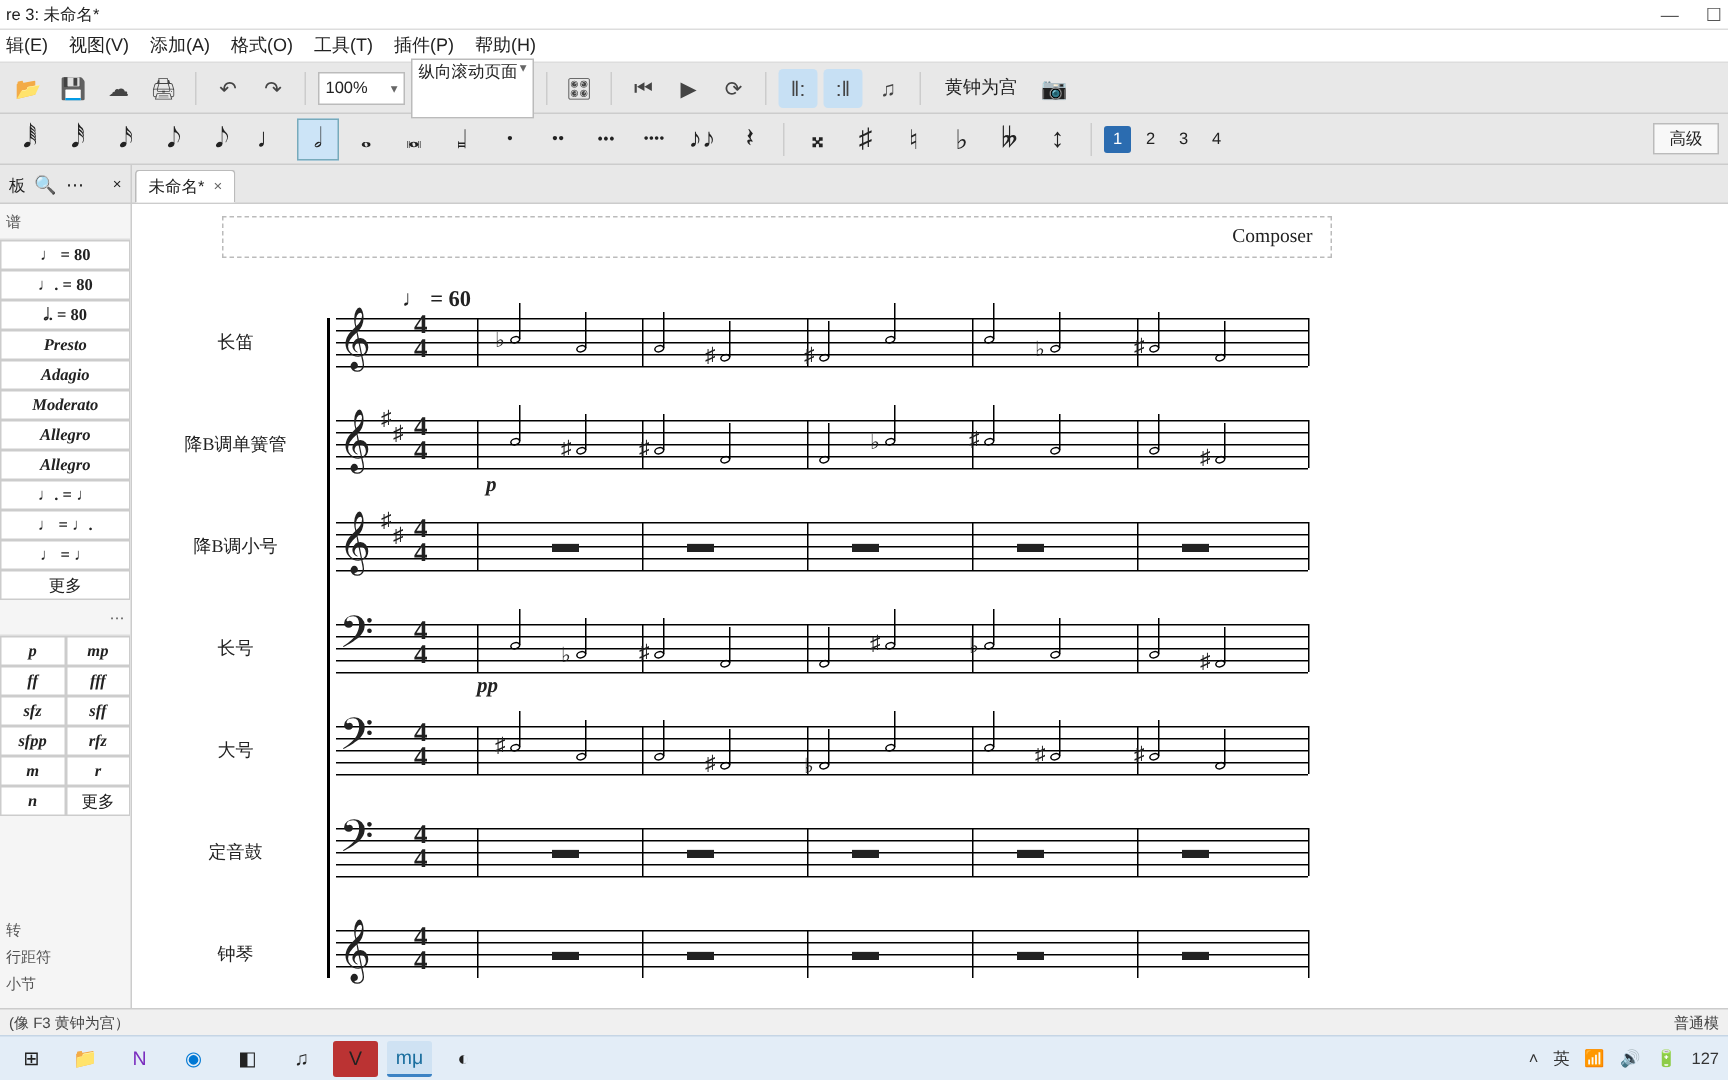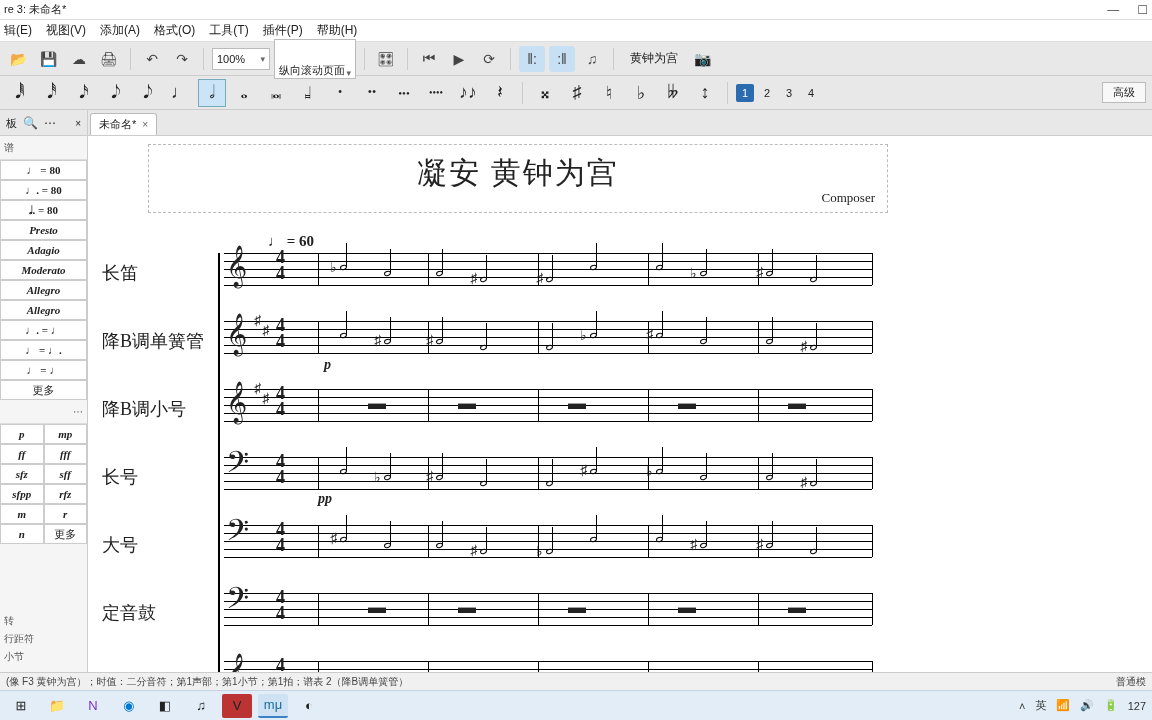--- a/index.html
+++ b/index.html
@@ -8,21 +8,21 @@
   .titlebar .t{font-size:11px}
   .titlebar .winbtns{margin-left:auto;display:flex;gap:18px;font-size:12px;color:#555}
   .menubar{height:22px;background:#fff;display:flex;align-items:center;padding:0 4px;gap:14px;border-bottom:1px solid #ddd}
   .menubar span{font-size:12px;cursor:default}
   .toolbar1{height:34px;background:#e8e8e8;display:flex;align-items:center;padding:0 6px;gap:4px;border-bottom:1px solid #ccc}
   .tbtn{width:26px;height:26px;display:flex;align-items:center;justify-content:center;border-radius:3px;font-size:14px;color:#444}
   .tbtn.sel{background:#c7e0f4}
   .tsep{width:1px;height:22px;background:#ccc;margin:0 4px}
   .zoom{width:58px;height:22px;border:1px solid #bbb;background:#fff;font-size:11px;padding:0 4px;display:flex;align-items:center}
   .zoom::after{content:"▾";margin-left:auto;font-size:9px;color:#666}
-  .viewmode{width:82px;height:40px;border:1px solid #bbb;background:#fff;font-size:11px;padding:0 4px;display:flex;align-items:flex-end}
+  .viewmode{width:82px;height:40px;border:1px solid #bbb;background:#fff;font-size:11px;padding:0 4px;display:flex;align-items:flex-start}
   .viewmode::after{content:"▾";margin-left:auto;font-size:9px;color:#666}
   .toolbar2{height:34px;background:#e8e8e8;display:flex;align-items:center;padding:0 6px;gap:4px;border-bottom:1px solid #ccc}
   .note{width:28px;height:28px;display:flex;align-items:center;justify-content:center;font-size:18px;font-family:serif}
   .note.sel{background:#cce4f7;border:1px solid #7ab}
   .voice{width:18px;height:18px;display:flex;align-items:center;justify-content:center;border-radius:2px;font-size:11px}
   .voice.sel{background:#2b6cb0;color:#fff}
   .adv{margin-left:auto;padding:2px 10px;border:1px solid #bbb;background:#f8f8f8;font-size:11px}
   .tabrow{height:26px;background:#e8e8e8;display:flex;align-items:flex-end;padding:0 90px;border-bottom:1px solid #ccc;position:relative}
   .tabrow .pal{position:absolute;left:0;top:0;height:26px;width:88px;display:flex;align-items:center;gap:6px;padding:0 6px;border-right:1px solid #ccc}
   .doc-tab{background:#fff;border:1px solid #bbb;border-bottom:none;padding:3px 8px;font-size:11px;display:flex;align-items:center;gap:6px;border-radius:3px 3px 0 0}
@@ -36,21 +36,21 @@
   .pcell.n{font-style:normal}
   .sidefoot{margin-top:auto;padding:6px 4px;font-size:10px;color:#555;line-height:1.8}
   .score{flex:1;background:#fff;overflow:hidden;position:relative}
   .page{position:absolute;left:60px;top:0;width:740px}
   .titlebox{border:1px dashed #bbb;margin:8px 0 4px 0;padding:8px 0 18px 0;position:relative}
   .songtitle{text-align:center;font-family:"SimSun",serif;font-size:30px;letter-spacing:2px}
   .composer{position:absolute;right:12px;bottom:6px;font-family:"Times New Roman",serif;font-size:13px}
   .system{position:relative;margin-top:26px}
   .tempo{position:absolute;left:120px;top:-6px;font-family:"Times New Roman",serif;font-size:15px;font-weight:bold}
   .staff{position:relative;height:64px;margin-bottom:4px}
-  .instname{position:absolute;right:676px;top:22px;width:110px;text-align:left;font-family:"SimSun",serif;font-size:18px}
+  .instname{position:absolute;right:676px;top:22px;width:110px;text-align:center;font-family:"SimSun",serif;font-size:12px}
   .stafflines{position:absolute;left:76px;top:14px;width:648px;height:32px}
   .stafflines div{position:absolute;left:0;width:100%;height:1px;background:#000}
   .brace{position:absolute;left:70px;top:14px;width:4px;border-left:2px solid #000}
   .clef{position:absolute;font-family:serif;font-size:36px}
   .dyn{position:absolute;font-family:"Times New Roman",serif;font-style:italic;font-weight:bold;font-size:14px}
   .nh{position:absolute;width:7px;height:5px;background:#000;border-radius:50%;transform:rotate(-15deg)}
   .stem{position:absolute;width:1px;background:#000}
   .acc{position:absolute;font-family:serif;font-size:14px}
   .bar{position:absolute;width:1px;background:#000}
   .rest{position:absolute;font-family:serif;font-size:18px}
@@ -192,21 +192,20 @@
     <div class="sidefoot">
       <div>转</div>
       <div>行距符</div>
       <div>小节</div>
     </div>
   </div>
 
   <div class="score">
     <div class="page">
       <div class="titlebox">
-        <div class="songtitle">凝安 黄钟为宫</div>
         <div class="composer">Composer</div>
       </div>
       <div class="system">
         <div class="tempo">♩ = 60</div>
         <div class="brace" style="height:440px"></div>
 
         <div id="staves">
             <div class="staff">
               <div class="instname">长笛</div>
               <div class="stafflines">
@@ -454,21 +453,20 @@
               <div class="rest" style="left: 640px; top: 18px;">▬</div>
             </div>
           </div>
       </div>
     </div>
   </div>
 </div>
 
 <div class="statusbar">
   <span>(像 F3 黄钟为宫）</span>
-  <span>；时值：二分音符；第1声部；第1小节；第1拍；谱表 2（降B调单簧管）</span>
   <span class="r">普通模</span>
 </div>
 
 <div class="taskbar">
   <div class="app">⊞</div>
   <div class="app">📁</div>
   <div class="app" style="color:#7b2fbf">N</div>
   <div class="app" style="color:#0078d4">◉</div>
   <div class="app">◧</div>
   <div class="app">♫</div>

